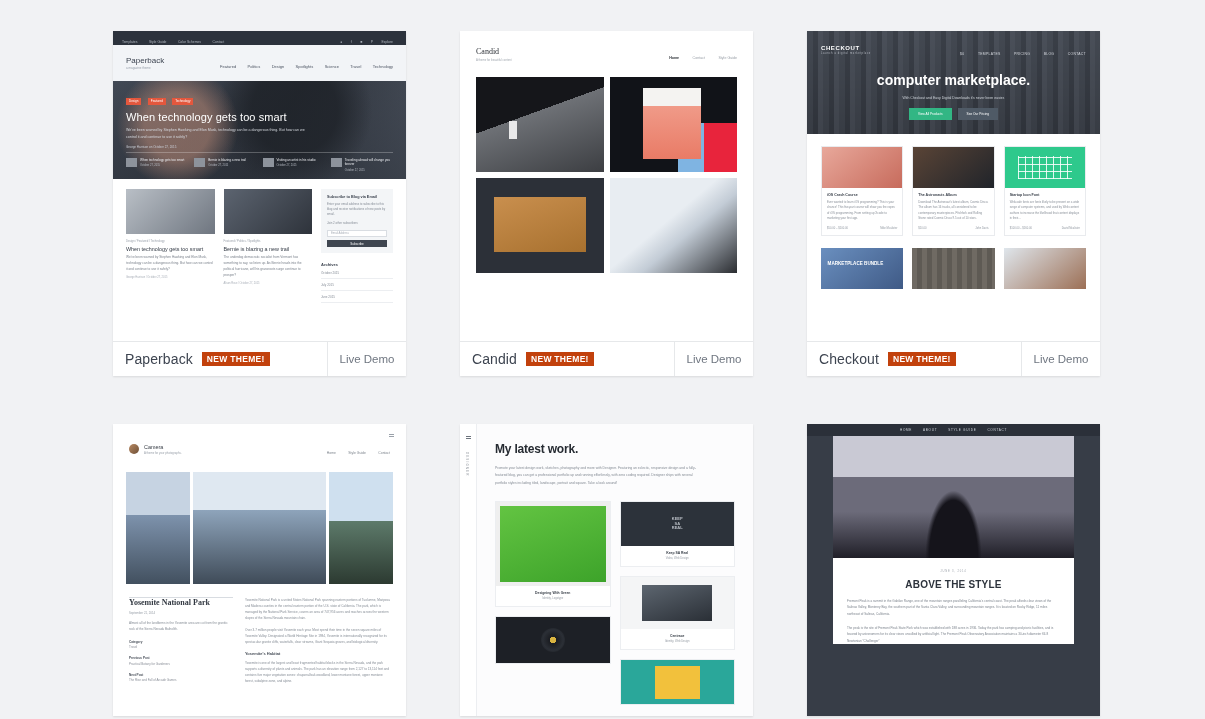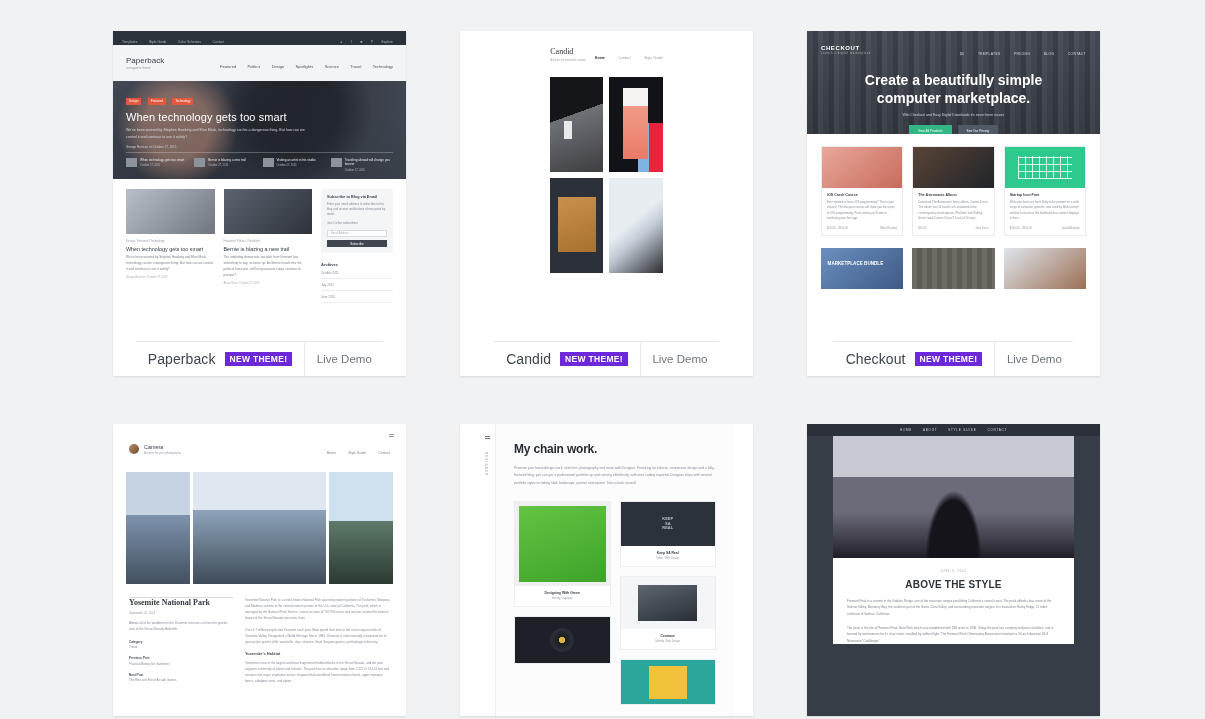--- a/index.html
+++ b/index.html
@@ -15,31 +15,30 @@
     column-gap:54px;
     row-gap:48px;
     padding:31px 0 0 113px;
   }
   .card {
     background:#ffffff;
     box-shadow:0 1px 2px rgba(0,0,0,.10);
     display:flex;
     flex-direction:column;
     overflow:hidden;
-    align-items:center;
   }
   .preview { height:310px; overflow:hidden; position:relative; background:#fff; }
   .card-foot {
     height:35px; display:flex; align-items:center;
     border-top:1px solid #e6e8ea; background:#fff;
   }
   .foot-left { flex:1; display:flex; align-items:center; padding:0 12px; gap:9px; }
   .theme-name { font-size:14px; color:#3d4450; letter-spacing:.1px; }
   .badge {
-    background:#6d28d9; color:#fff; font-size:8.5px; font-weight:bold;
+    background:#c2410c; color:#fff; font-size:8.5px; font-weight:bold;
     padding:3px 5px 3px 5px; letter-spacing:.3px; line-height:1;
   }
   .live-demo {
     width:79px; height:100%; display:flex; align-items:center; justify-content:center;
     border-left:1px solid #e6e8ea; font-size:11.5px; color:#6f7680;
   }
 
   
   .pb-top { background:#2c323c; height:14px; display:flex; align-items:center;
             padding:0 9px; justify-content:space-between; }
@@ -365,21 +364,20 @@
           <div class="ck-logo">CHECKOUT<small>Launch a digital marketplace</small></div>
           <div class="ck-nav">
             <span>$0</span>
             <span>TEMPLATES</span>
             <span>PRICING</span>
             <span>BLOG</span>
             <span>CONTACT</span>
           </div>
         </div>
         <div class="ck-cta">
-          <h1>Create a beautifully simple</h1>
           <h1>computer marketplace.</h1>
           <p>With Checkout and Easy Digital Downloads it's never been easier.</p>
           <div class="ck-btns">
             <span class="g">View All Products</span>
             <span class="d">See Our Pricing</span>
           </div>
         </div>
       </div>
       <div class="ck-grid">
         <div class="ck-item">
@@ -474,21 +472,21 @@
   </div>
 
   <div class="card" style="height:292px">
     <div class="preview" style="height:292px">
       <div class="dg-wrap">
         <div class="dg-rail">
           <div class="bars"></div>
           <div class="vt">DESIGNER</div>
         </div>
         <div class="dg-main">
-          <h1>My chain work.</h1>
+          <h1>My latest work.</h1>
           <p class="intro">Promote your latest design work, sketches, photography and more with Designer. Featuring an eclectic, responsive design and a fully-featured blog, you can get a professional portfolio up and running effortlessly, with zero coding required. Designer ships with several portfolio styles including tiled, landscape, portrait and square. Take a look around!</p>
           <div class="dg-cols">
             <div class="dg-col">
               <div class="dg-card">
                 <div class="dg-poster">
                     <div></div>
                   </div>
                 <div class="dg-cap">
                   <h5>Designing With Green</h5>
                   <em>Identity, Logotype</em>

